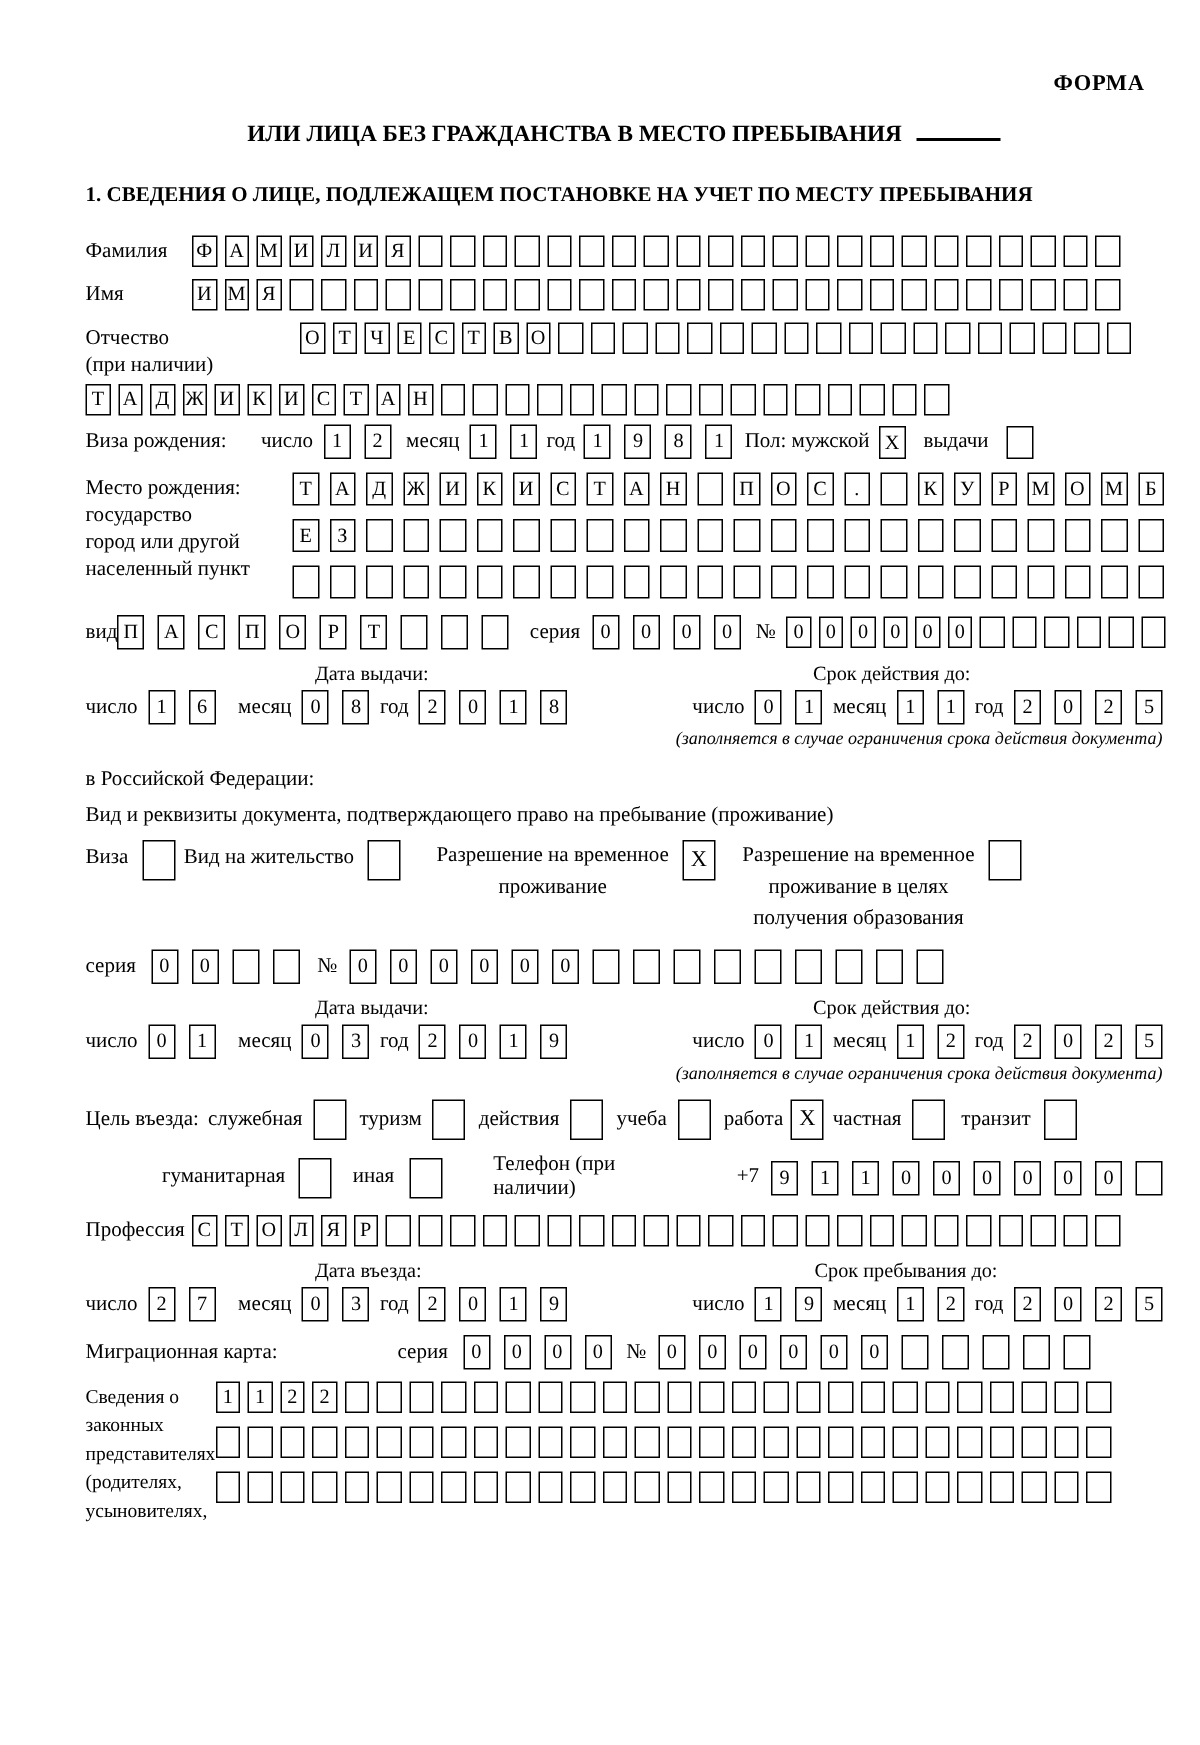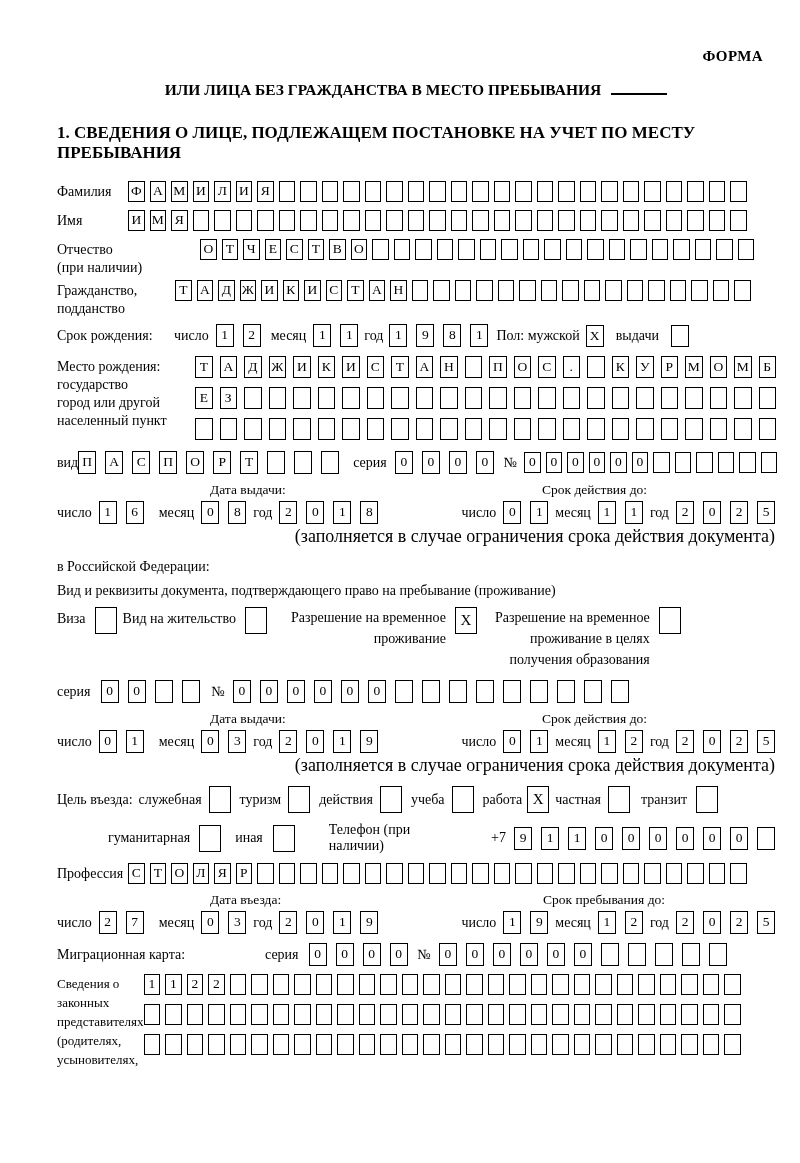--- a/index.html
+++ b/index.html
@@ -13,46 +13,46 @@
   .page { padding:34px 25px 0 57px; }
 
   .appendix { margin-left:523px; font-size:13.5px; line-height:18px; }
   .appendix .amend { margin-top:7px; }
 
   .form-word { text-align:right; padding-right:12px; font-weight:bold; font-size:15px; margin-top:14px; letter-spacing:.4px; }
 
   .title { text-align:center; font-weight:bold; font-size:15.5px; line-height:22px; margin-top:14px; }
   .uline { display:inline-block; width:56px; border-bottom:2px solid #000; height:13px; margin-left:10px; }
 
-  .sec1 { font-weight:bold; font-size:17px; margin-top:22px; margin-bottom:18px; }
+  .sec1 { font-weight:bold; font-size:14px; margin-top:22px; margin-bottom:18px; }
 
   .row { display:flex; align-items:flex-start; margin-bottom:8px; }
   .lbl { flex:0 0 auto; padding-top:3px; }
   .l2 { line-height:18px; padding-top:2px; }
 
   .cells { display:inline-flex; flex-wrap:nowrap; gap:5px; }
   .cell { flex:0 0 auto; width:16.5px; height:21px; border:1.5px solid #000;
           text-align:center; line-height:18px; font-size:13.5px; }
   .cells-sp { gap:9px; }
   .cells-sp .cell { width:18px; height:23px; line-height:20px; }
   .cells-wide { gap:7px; }
   .cells-wide .cell { width:17.5px; height:22px; line-height:19px; }
 
   .cb { flex:0 0 auto; display:inline-block; width:22px; height:27px; border:1.5px solid #000;
         text-align:center; line-height:24px; font-size:15px; }
   .cb-sm { width:18px; height:22px; line-height:19px; font-size:13.5px; }
 
   .center-bold { text-align:center; font-weight:bold; margin:2px 0 8px; font-size:14px; }
-  .note { font-size:18px; }
+  .note { font-size:12px;font-style:italic; }
   .heads { display:flex; justify-content:space-between; font-size:13.5px; margin-bottom:3px; }
   .dgroup { display:flex; align-items:center; gap:7px; }
   .dlbl { padding-top:1px; }
   .ml10 { margin-left:8px; }
   .stack > div { margin-bottom:9px; }
-  .vtxt { text-align:right; line-height:21px; }
+  .vtxt { text-align:center; line-height:21px; }
   .vitem { display:flex; gap:9px; align-items:flex-start; }
   .optlbl { padding-top:4px; }
   .para { line-height:24px; margin-bottom:4px; }
 </style>
 </head>
 <body>
 
 <div class="page">
 
 
@@ -163,24 +163,20 @@
         <span class="cell"></span>
         <span class="cell"></span>
         <span class="cell"></span>
         <span class="cell"></span>
         <span class="cell"></span>
         <span class="cell"></span>
       </span>
   </div>
 
   <div class="row" style="margin-bottom:6px">
-    <span class="lbl l2" style="flex-basis:118px">
-      <div>Гражданство,</div>
-      <div>подданство</div>
-    </span>
     <span class="cells">
         <span class="cell">Т</span>
         <span class="cell">А</span>
         <span class="cell">Д</span>
         <span class="cell">Ж</span>
         <span class="cell">И</span>
         <span class="cell">К</span>
         <span class="cell">И</span>
         <span class="cell">С</span>
         <span class="cell">Т</span>
@@ -199,21 +195,21 @@
         <span class="cell"></span>
         <span class="cell"></span>
         <span class="cell"></span>
         <span class="cell"></span>
         <span class="cell"></span>
         <span class="cell"></span>
       </span>
   </div>
 
   <div class="row" style="align-items:center; margin-bottom:9px">
-    <span style="flex-basis:117px">Срок рождения:</span>
+    <span style="flex-basis:117px">Виза рождения:</span>
     <span class="dlbl">число</span>
     <span class="cells cells-sp" style="margin:0 10px 0 7px">
         <span class="cell">1</span>
         <span class="cell">2</span>
       </span>
     <span class="dlbl">месяц</span>
     <span class="cells cells-sp" style="margin:0 6px 0 7px">
         <span class="cell">1</span>
         <span class="cell">1</span>
       </span>

